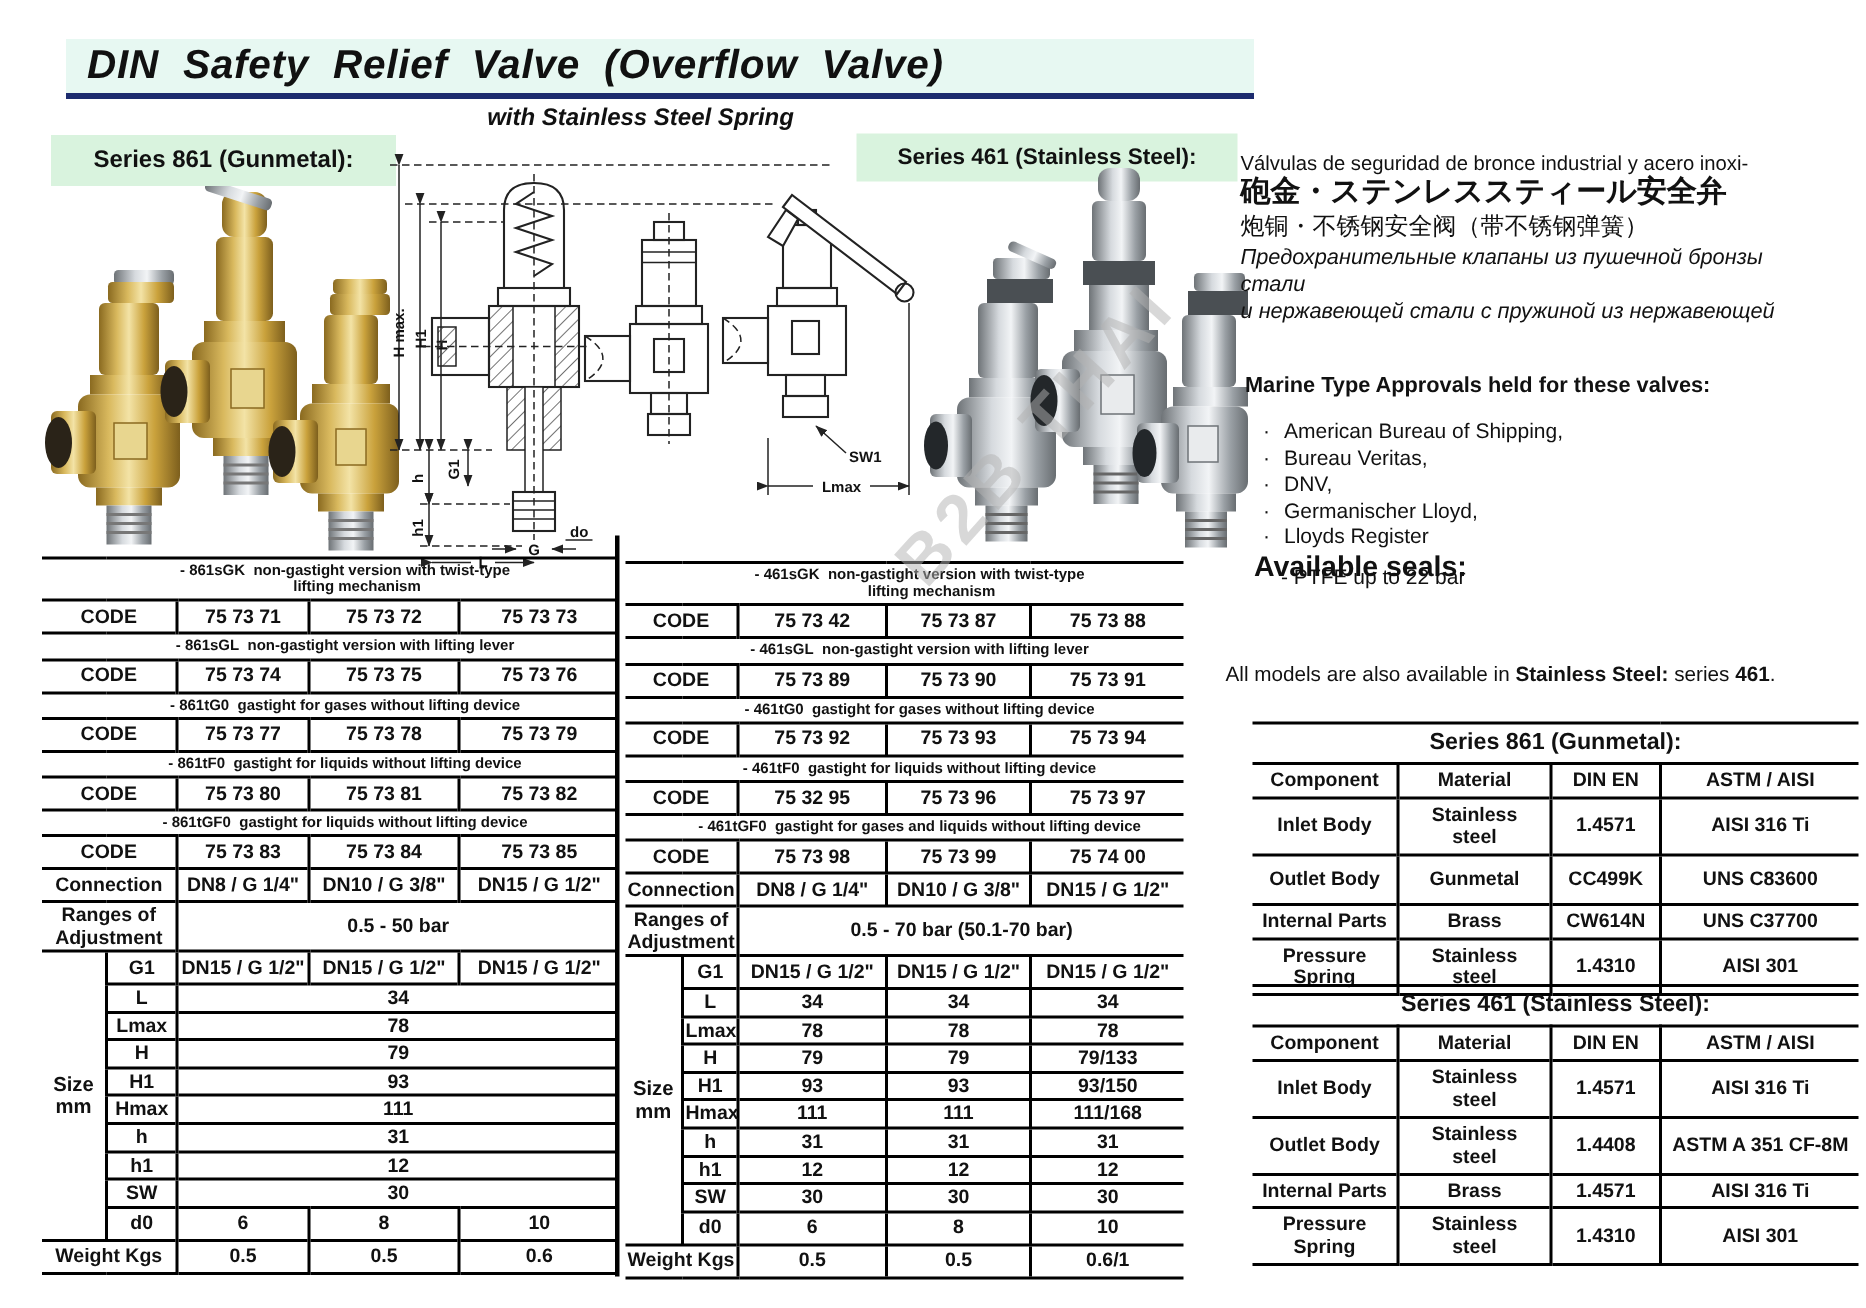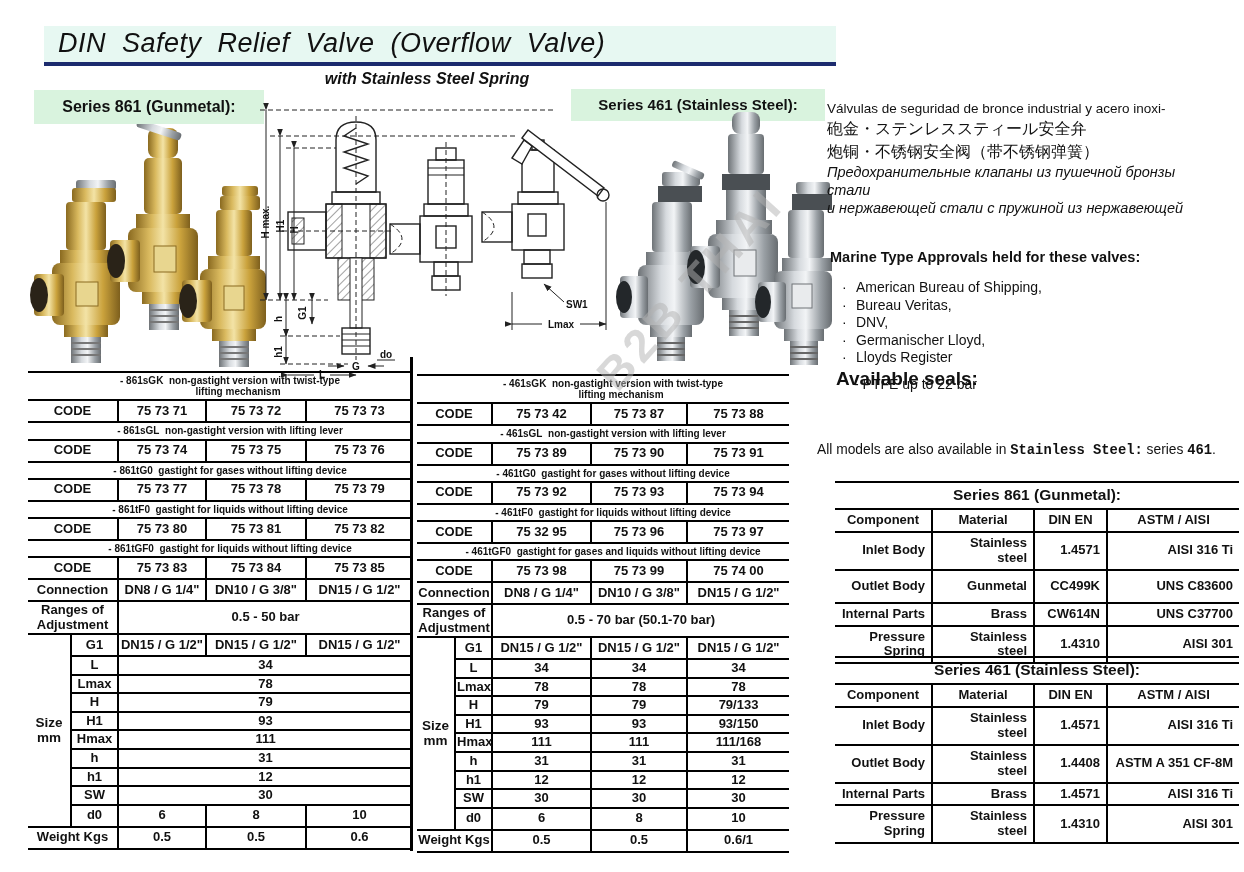--- a/index.html
+++ b/index.html
@@ -2,41 +2,41 @@
 <html><head>
 <meta charset="utf-8">
 <style>
   html,body { margin:0; padding:0; background:#f2f2f2; }
   .page { position:relative; width:1244px; height:872px; background:#fff;
           font-family:"Liberation Sans",sans-serif; color:#111; overflow:hidden; }
 
   
   .title-band { position:absolute; left:44px; top:26px; width:792px; height:36px;
                 background:#e7f8f2; border-bottom:4px solid #1c2b6e; }
-  .title-band .t { font-style:italic; font-weight:normal; font-size:27px; line-height:34px;
+  .title-band .t { font-style:italic; font-weight:bold; font-size:27px; line-height:34px;
                    padding-left:14px; letter-spacing:.5px; word-spacing:8px; white-space:nowrap; }
   .subtitle { position:absolute; left:262px; top:70px; width:330px; text-align:center;
               font-weight:bold; font-style:italic; font-size:16px; }
   .series-label { position:absolute; background:#d9f3de; font-weight:bold; text-align:center; }
   #lbl861 { left:34px; top:90px; width:230px; height:34px; line-height:34px; font-size:16px; }
   #lbl461 { left:571px; top:89px; width:254px; height:32px; line-height:32px; font-size:15px; }
 
   
   .intro { position:absolute; left:827px; top:100px; width:416px; }
   .intro .es { font-size:13.5px; line-height:17px; }
-  .intro .jp { font-size:16px; line-height:23px; }
+  .intro .jp { font-size:20px; line-height:23px;font-weight:bold; }
   .intro .cn { font-size:16px; line-height:23px; }
   .intro .ru { font-size:14.5px; line-height:18px;font-style:italic; }
   .approvals-title { position:absolute; left:830px; top:249px; font-size:14.5px; font-weight:bold; }
   .approvals-list { position:absolute; left:842px; top:279px; font-size:14px; line-height:17.5px; }
   .approvals-list .b { display:inline-block; width:14px; }
   .seals-title { position:absolute; left:836px; top:368px; font-size:19px; font-weight:bold; }
   .seals-list { position:absolute; left:854px; top:375px; font-size:14px; line-height:18px; }
   .note { position:absolute; left:817px; top:442px; font-size:13.8px; }
-  .note .bd { font-weight:bold;font-family:Liberation Mono, monospace; }
+  .note .bd { font-weight:bold; }
 
   
   .divider { position:absolute; left:410px; top:357px; width:3px; height:494px; background:#000; }
   .watermark { position:absolute; left:520px; top:262px; width:340px; text-align:center;
                font-size:46px; font-weight:bold; letter-spacing:5px; color:#b3b3b3; opacity:.5;
                transform:rotate(-48deg); z-index:40; pointer-events:none; }
 
   
   #spec861 { position:absolute; left:28px;  top:371px; width:384px; }
   #spec461 { position:absolute; left:417px; top:374px; width:372px; }
@@ -48,21 +48,21 @@
   .spec td.vl { border-left:2px solid #000; }
   .spec tr.last td { border-bottom:2px solid #000; }
   .spec td.rlbl { padding:1px 0; }
   .spec td.szlbl { font-size:13.5px; vertical-align:middle; }
   .spec tr.sz td { height:12px; padding:1px; }
 
   
   #mat861 { position:absolute; left:835px; top:481px; width:404px; }
   #mat461 { position:absolute; left:835px; top:656px; width:404px; }
   .mat { border-collapse:collapse; table-layout:fixed; width:100%; }
-  .mat td { border-top:2px solid #000; font-weight:bold; font-size:13px; padding:3px 6px; text-align:right; line-height:1.15; }
+  .mat td { border-top:2px solid #000; font-weight:bold; font-size:13px; padding:3px 6px; text-align:center; line-height:1.15; }
   .mat tr.title td { text-align:center; font-size:15.5px; border-bottom:2px solid #000; padding:3px 0 4px; }
   .mat tr.hdr td { text-align:center; padding:3px 2px; }
   .mat td.vl { border-left:2px solid #000;margin-left:13px; }
   .mat tr.lastrow td { border-bottom:2px solid #000; }
   .mat tr.tall td { padding-top:8px; padding-bottom:8px; }
 
   
   .fig { position:absolute; }
   #photo861 { left:30px;  top:124px; }
   #drawing  { left:256px; top:96px;  }

